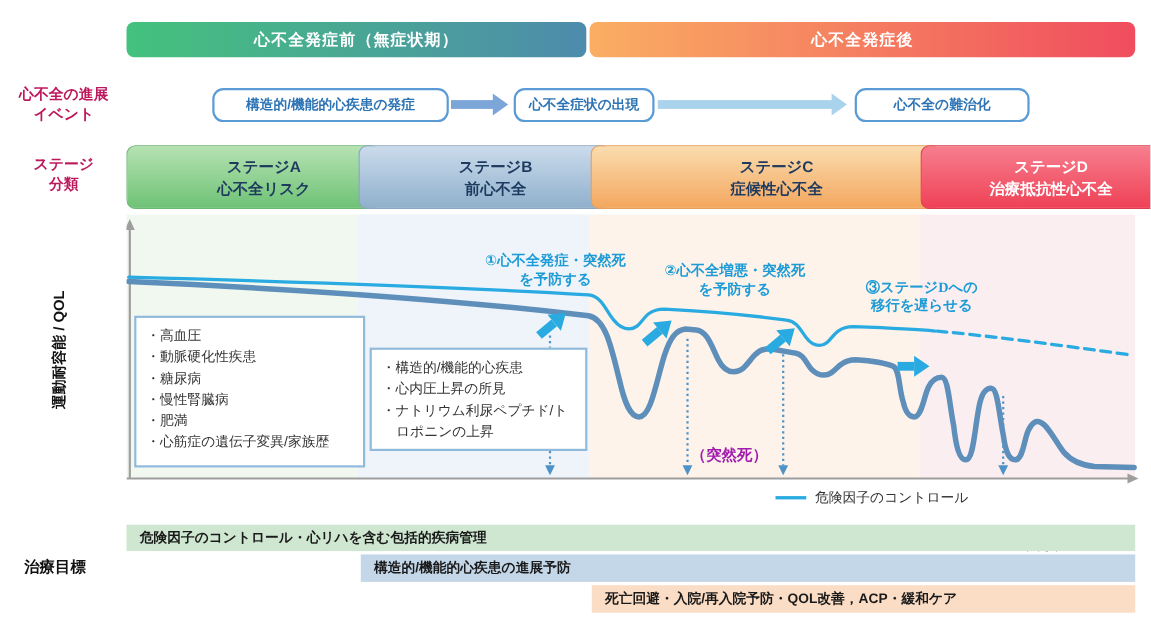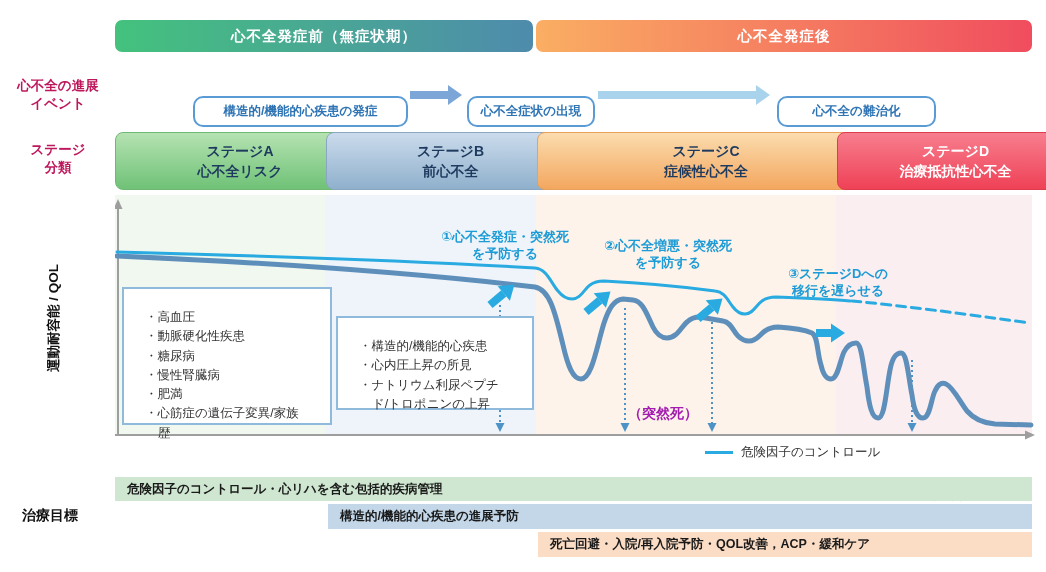--- a/index.html
+++ b/index.html
@@ -11,21 +11,21 @@
   
   .phase{height:32px;border-radius:7px;display:flex;align-items:center;justify-content:center;
     color:#fff;font-weight:bold;font-size:14.5px;letter-spacing:1px;text-align:right;}
   .phase-pre{left:115px;top:20px;width:418px;background:linear-gradient(90deg,#44C27D,#4E8BAC);}
   .phase-post{left:536px;top:20px;width:496px;background:linear-gradient(90deg,#FAAE63,#F04D5E);}
   
   .leftlabel{width:106px;text-align:center;font-weight:bold;font-size:13.5px;line-height:17.5px;color:#be185d;}
   
   .eventbox{height:27px;background:#fff;border:2px solid #5B9BD5;border-radius:10px;
     display:flex;align-items:center;justify-content:center;
-    color:#2E74B5;font-weight:bold;font-size:12.5px;white-space:nowrap;margin-top:16px;}
+    color:#2E74B5;font-weight:bold;font-size:12.5px;white-space:nowrap;}
   .fat-arrow{height:20px;}
   .fat-arrow .shaft{position:absolute;left:0;top:6px;height:8px;}
   .fat-arrow .head{position:absolute;top:0;width:0;height:0;
     border-top:10px solid transparent;border-bottom:10px solid transparent;}
   
   .band{top:132px;height:56px;border-radius:8px;display:flex;flex-direction:column;
     align-items:center;justify-content:center;font-weight:bold;font-size:14px;line-height:20px;
     color:#1E3A5F;text-align:center;padding-left:20px;}
   .band-a{left:115px;width:208px;background:linear-gradient(#B5E2B1,#6FC277);border:1px solid #6FB874;}
   .band-b{left:326px;width:207px;background:linear-gradient(#CBDBEC,#8FB0CC);border:1px solid #8AA6C2;}
@@ -37,30 +37,30 @@
   .zone-b{left:325px;width:211px;background:#EEF4FA;}
   .zone-c{left:536px;width:300px;background:#FDF3EA;}
   .zone-d{left:836px;width:196px;background:#FAEEF1;}
   
   .ylabel{left:-30px;top:308px;width:170px;height:20px;text-align:center;
     font-weight:bold;font-size:13.5px;color:#111;transform:rotate(-90deg);}
   
   #curves{left:115px;top:195px;z-index:1;}
   
   .listbox{background:#ffffff;border:2px solid #8FBADB;z-index:2;padding:7px 9px;box-sizing:border-box;}
-  .listbox ul{margin:12px;padding:0;list-style:none;}
+  .listbox ul{margin:0;padding:0;list-style:none;}
   .listbox li{font-size:12.5px;line-height:19.3px;color:#333;padding-left:13px;text-indent:-13px;}
   .listbox li::before{content:"・";}
   .riskbox{left:122px;top:287px;width:210px;height:138px;}
   .findbox{left:336px;top:316px;width:198px;height:94px;}
   
   .ann{z-index:3;text-align:center;color:#1C9BD6;font-weight:bold;font-size:13px;line-height:16.5px;}
   .ann-1{left:425px;top:229px;width:160px;}
   .ann-2{left:588px;top:238px;width:160px;}
-  .ann-3{left:763px;top:266px;width:150px;}
+  .ann-3{left:763px;top:253px;width:150px;font-family:Liberation Serif, serif;}
   .sudden{left:628px;top:405px;font-weight:bold;font-size:14px;color:#a21caf;z-index:3;}
   
   .legend-line{left:705px;top:451px;width:28px;height:3px;background:#29ABE2;}
   .legend-text{left:741px;top:444px;font-size:12.5px;color:#333;}
   .xlabel{left:933px;top:441px;font-weight:bold;font-size:14.5px;color:#111;margin-top:44px;}
   
   .goalbar{display:flex;align-items:center;font-weight:bold;font-size:12.5px;color:#1a1a1a;
     padding-left:12px;box-sizing:border-box;}
   .goal-1{left:115px;top:477px;width:917px;height:24px;background:#CFE7D0;}
   .goal-2{left:328px;top:504px;width:704px;height:25px;background:#C3D7E9;}

